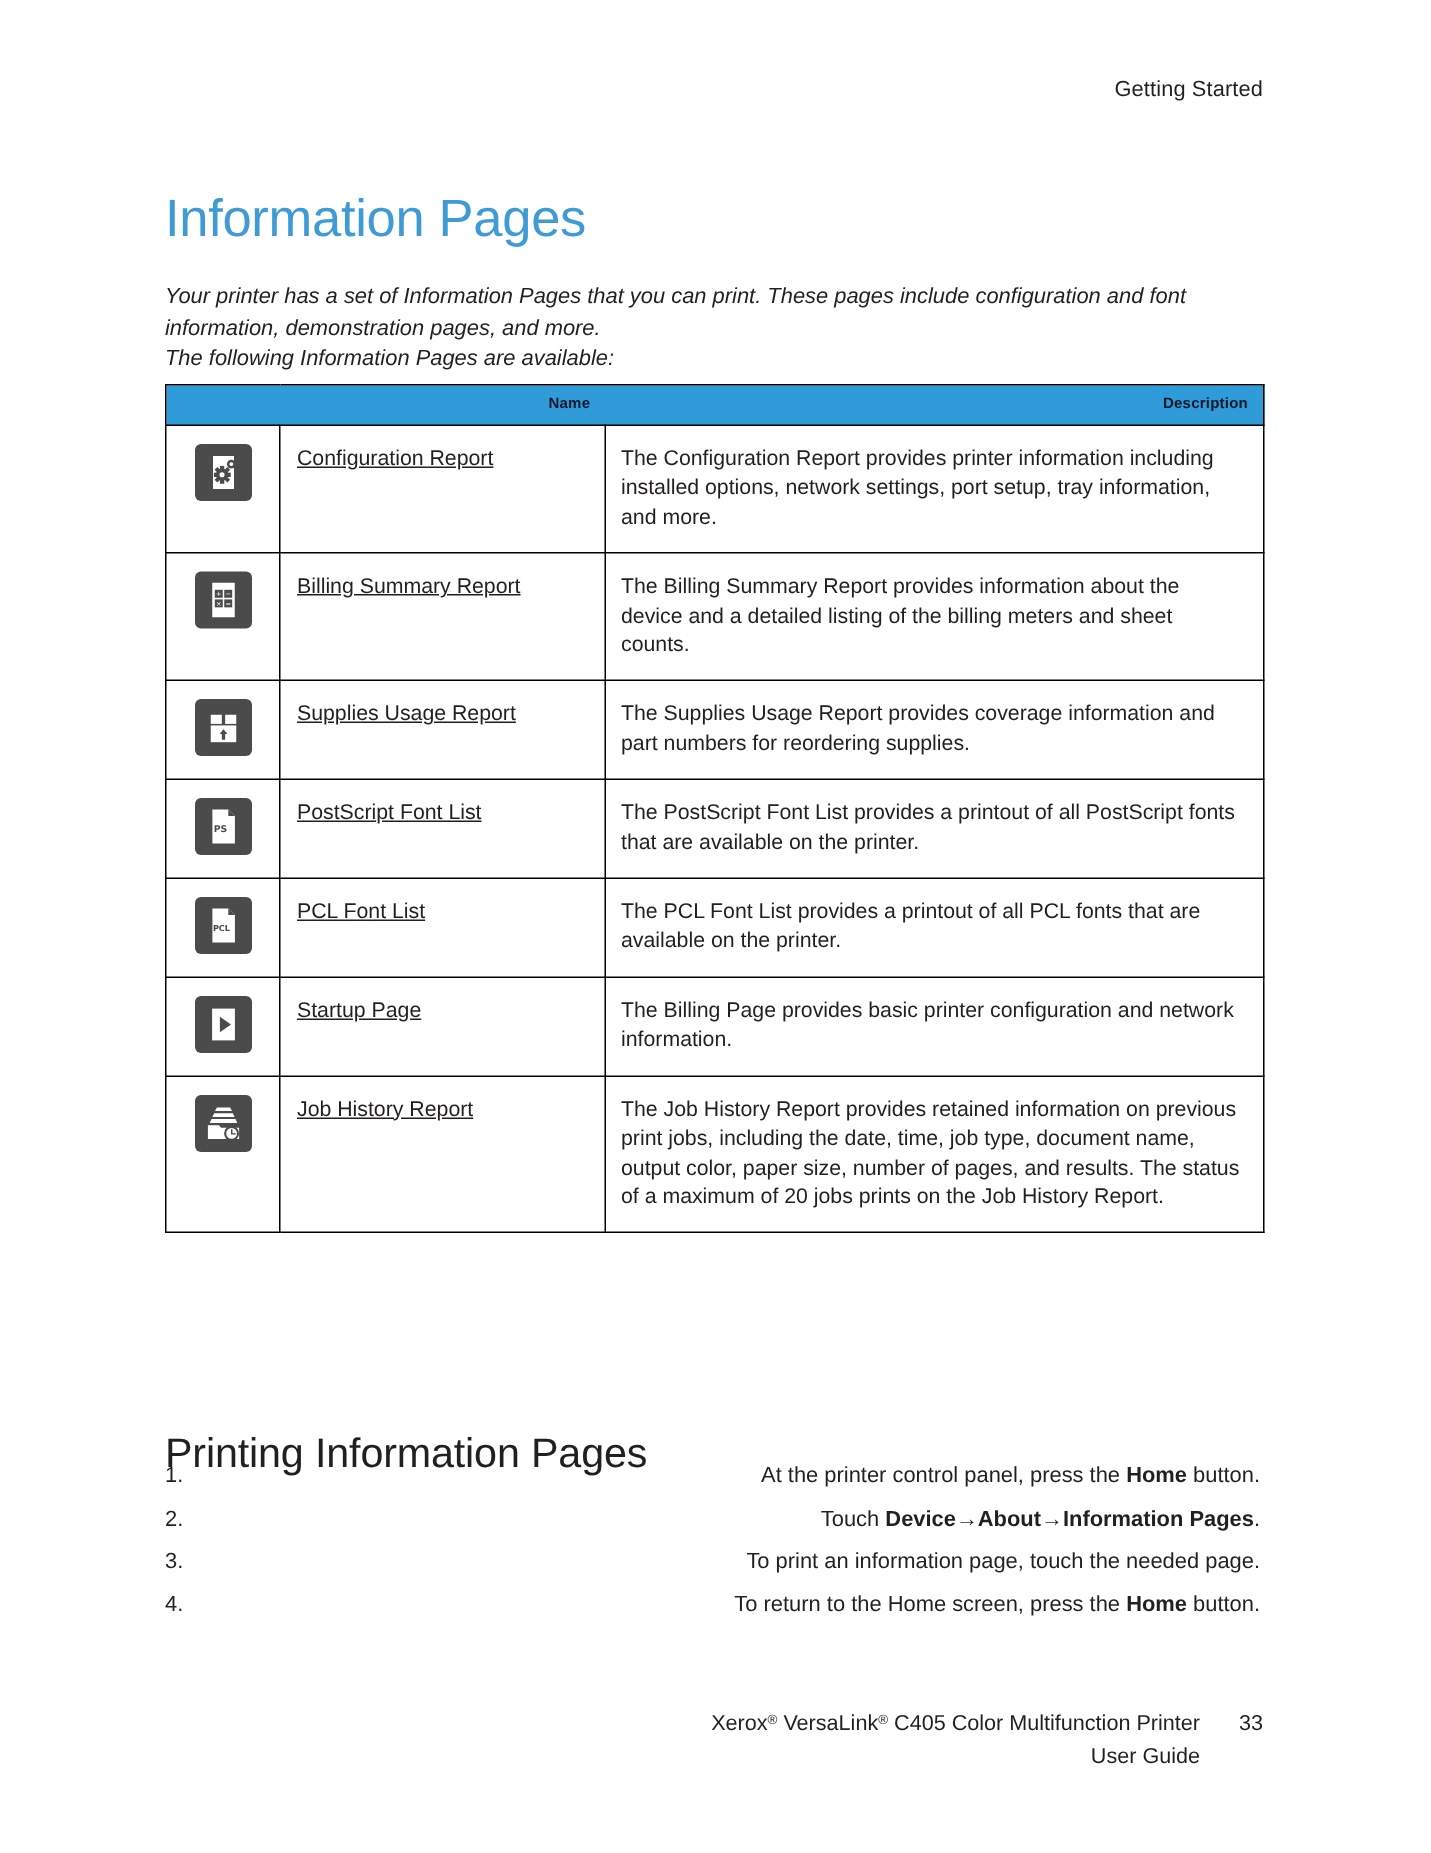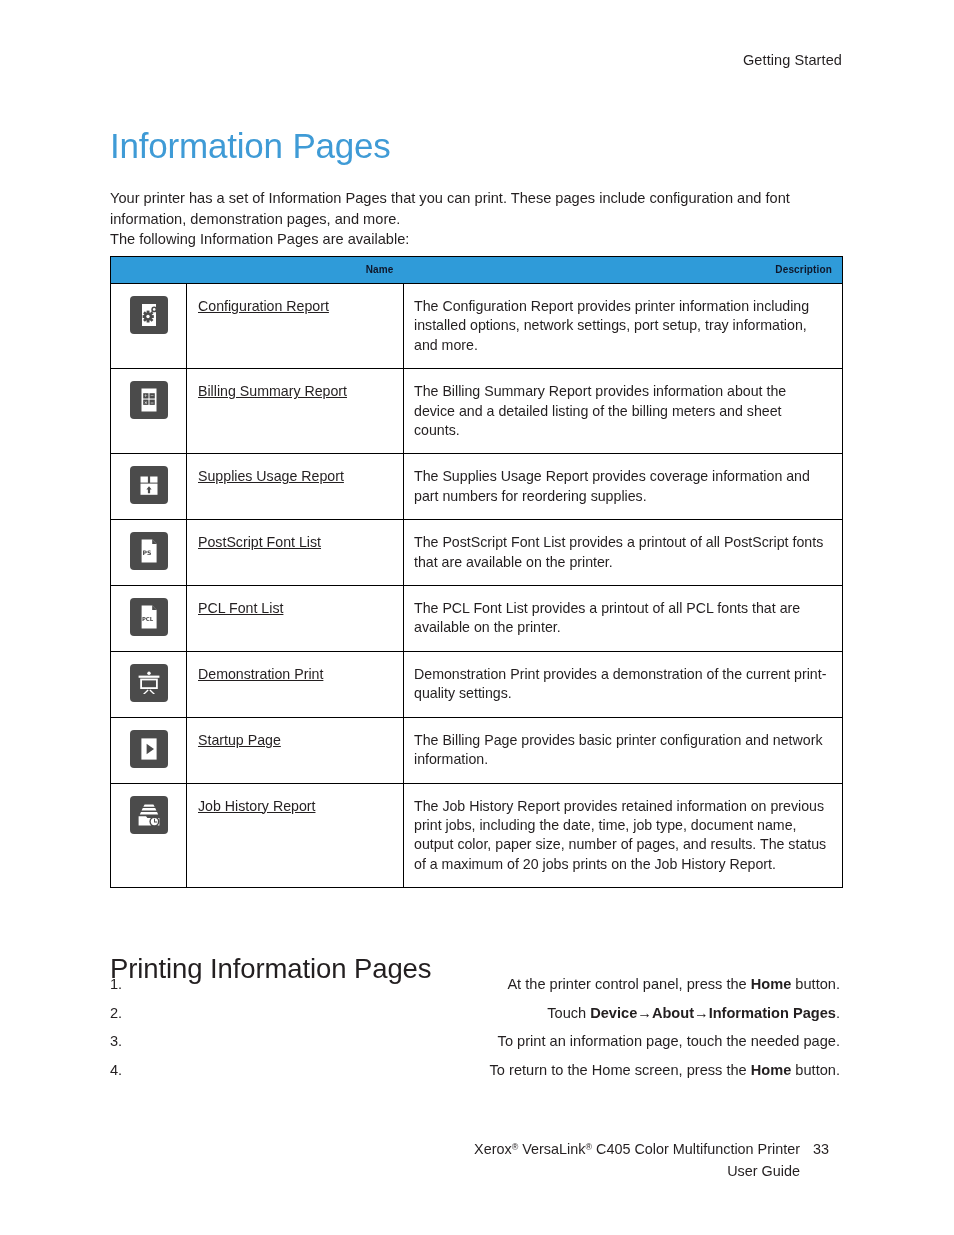--- a/index.html
+++ b/index.html
@@ -50,21 +50,21 @@
   
   .intro {
     position: absolute;
     top: 188px;
     left: 110px;
     width: 735px;
     font-size: 14.6px;
     line-height: 20.6px;
     color: #231f20;
   }
-  .intro p { margin: 0; }
+  .intro p { margin: 0; font-style: italic; }
 
   
   .info-table {
     position: absolute;
     top: 256px;
     left: 110px;
     width: 732px;
     border-collapse: collapse;
     table-layout: fixed;
     border: 1.4px solid #000000;
@@ -167,21 +167,21 @@
     display: flex;
     justify-content: flex-end;
     align-items: baseline;
   }
   .footer-text {
     text-align: right;
     width: 690px;
   }
   .footer-pageno {
     width: 42px;
-    text-align: center;
+    text-align: right;
     font-size: 14.4px;
   }
   .footer sup {
     font-size: .62em;
     vertical-align: .42em;
     line-height: 0;
   }
 </style>
 </head>
 <body>
@@ -280,34 +280,20 @@
         <tr>
           <td class="cell-icon"><span class="tile">
               <svg width="30" height="30" viewBox="0 0 30 30">
                 <path d="M7.6 3.6 L18.2 3.6 L22.6 8.0 L22.6 26.4 L7.6 26.4 Z" fill="#ffffff"></path>
                 <path d="M18.2 3.6 L22.6 8.0 L18.2 8.0 Z" fill="#4b4b4b"></path>
                 <text x="13.6" y="18.8" fill="#4b4b4b" font-family="DejaVu Sans, sans-serif" font-size="5.4" font-weight="bold" text-anchor="middle">PCL</text>
               </svg>
             </span></td>
           <td class="cell-name">PCL Font List</td>
           <td class="cell-desc">The PCL Font List provides a printout of all PCL fonts that are available on the printer.</td>
-        </tr>
-        <tr>
-          <td class="cell-icon"><span class="tile">
-              <svg width="30" height="30" viewBox="0 0 30 30">
-                <circle cx="15" cy="5.2" r="1.7" fill="#ffffff"></circle>
-                <rect x="4.6" y="7.6" width="20.8" height="2.2" fill="#ffffff"></rect>
-                <rect x="6.2" y="10.6" width="17.6" height="10.4" fill="#ffffff"></rect>
-                <rect x="8.0" y="12.4" width="14.0" height="6.8" fill="#4b4b4b"></rect>
-                <path d="M13.6 21.6 L9.0 26.0 L10.9 26.0 L14.6 22.6 Z" fill="#ffffff"></path>
-                <path d="M16.4 21.6 L21.0 26.0 L19.1 26.0 L15.4 22.6 Z" fill="#ffffff"></path>
-              </svg>
-            </span></td>
-          <td class="cell-name">Demonstration Print</td>
-          <td class="cell-desc">Demonstration Print provides a demonstration of the current print-quality settings.</td>
         </tr>
         <tr>
           <td class="cell-icon"><span class="tile">
               <svg width="30" height="30" viewBox="0 0 30 30">
                 <rect x="7.4" y="4.4" width="15.2" height="21.2" fill="#ffffff"></rect>
                 <path d="M12.6 9.8 L20.0 15.0 L12.6 20.2 Z" fill="#4b4b4b"></path>
               </svg>
             </span></td>
           <td class="cell-name">Startup Page</td>
           <td class="cell-desc">The Billing Page provides basic printer configuration and network information.</td>

